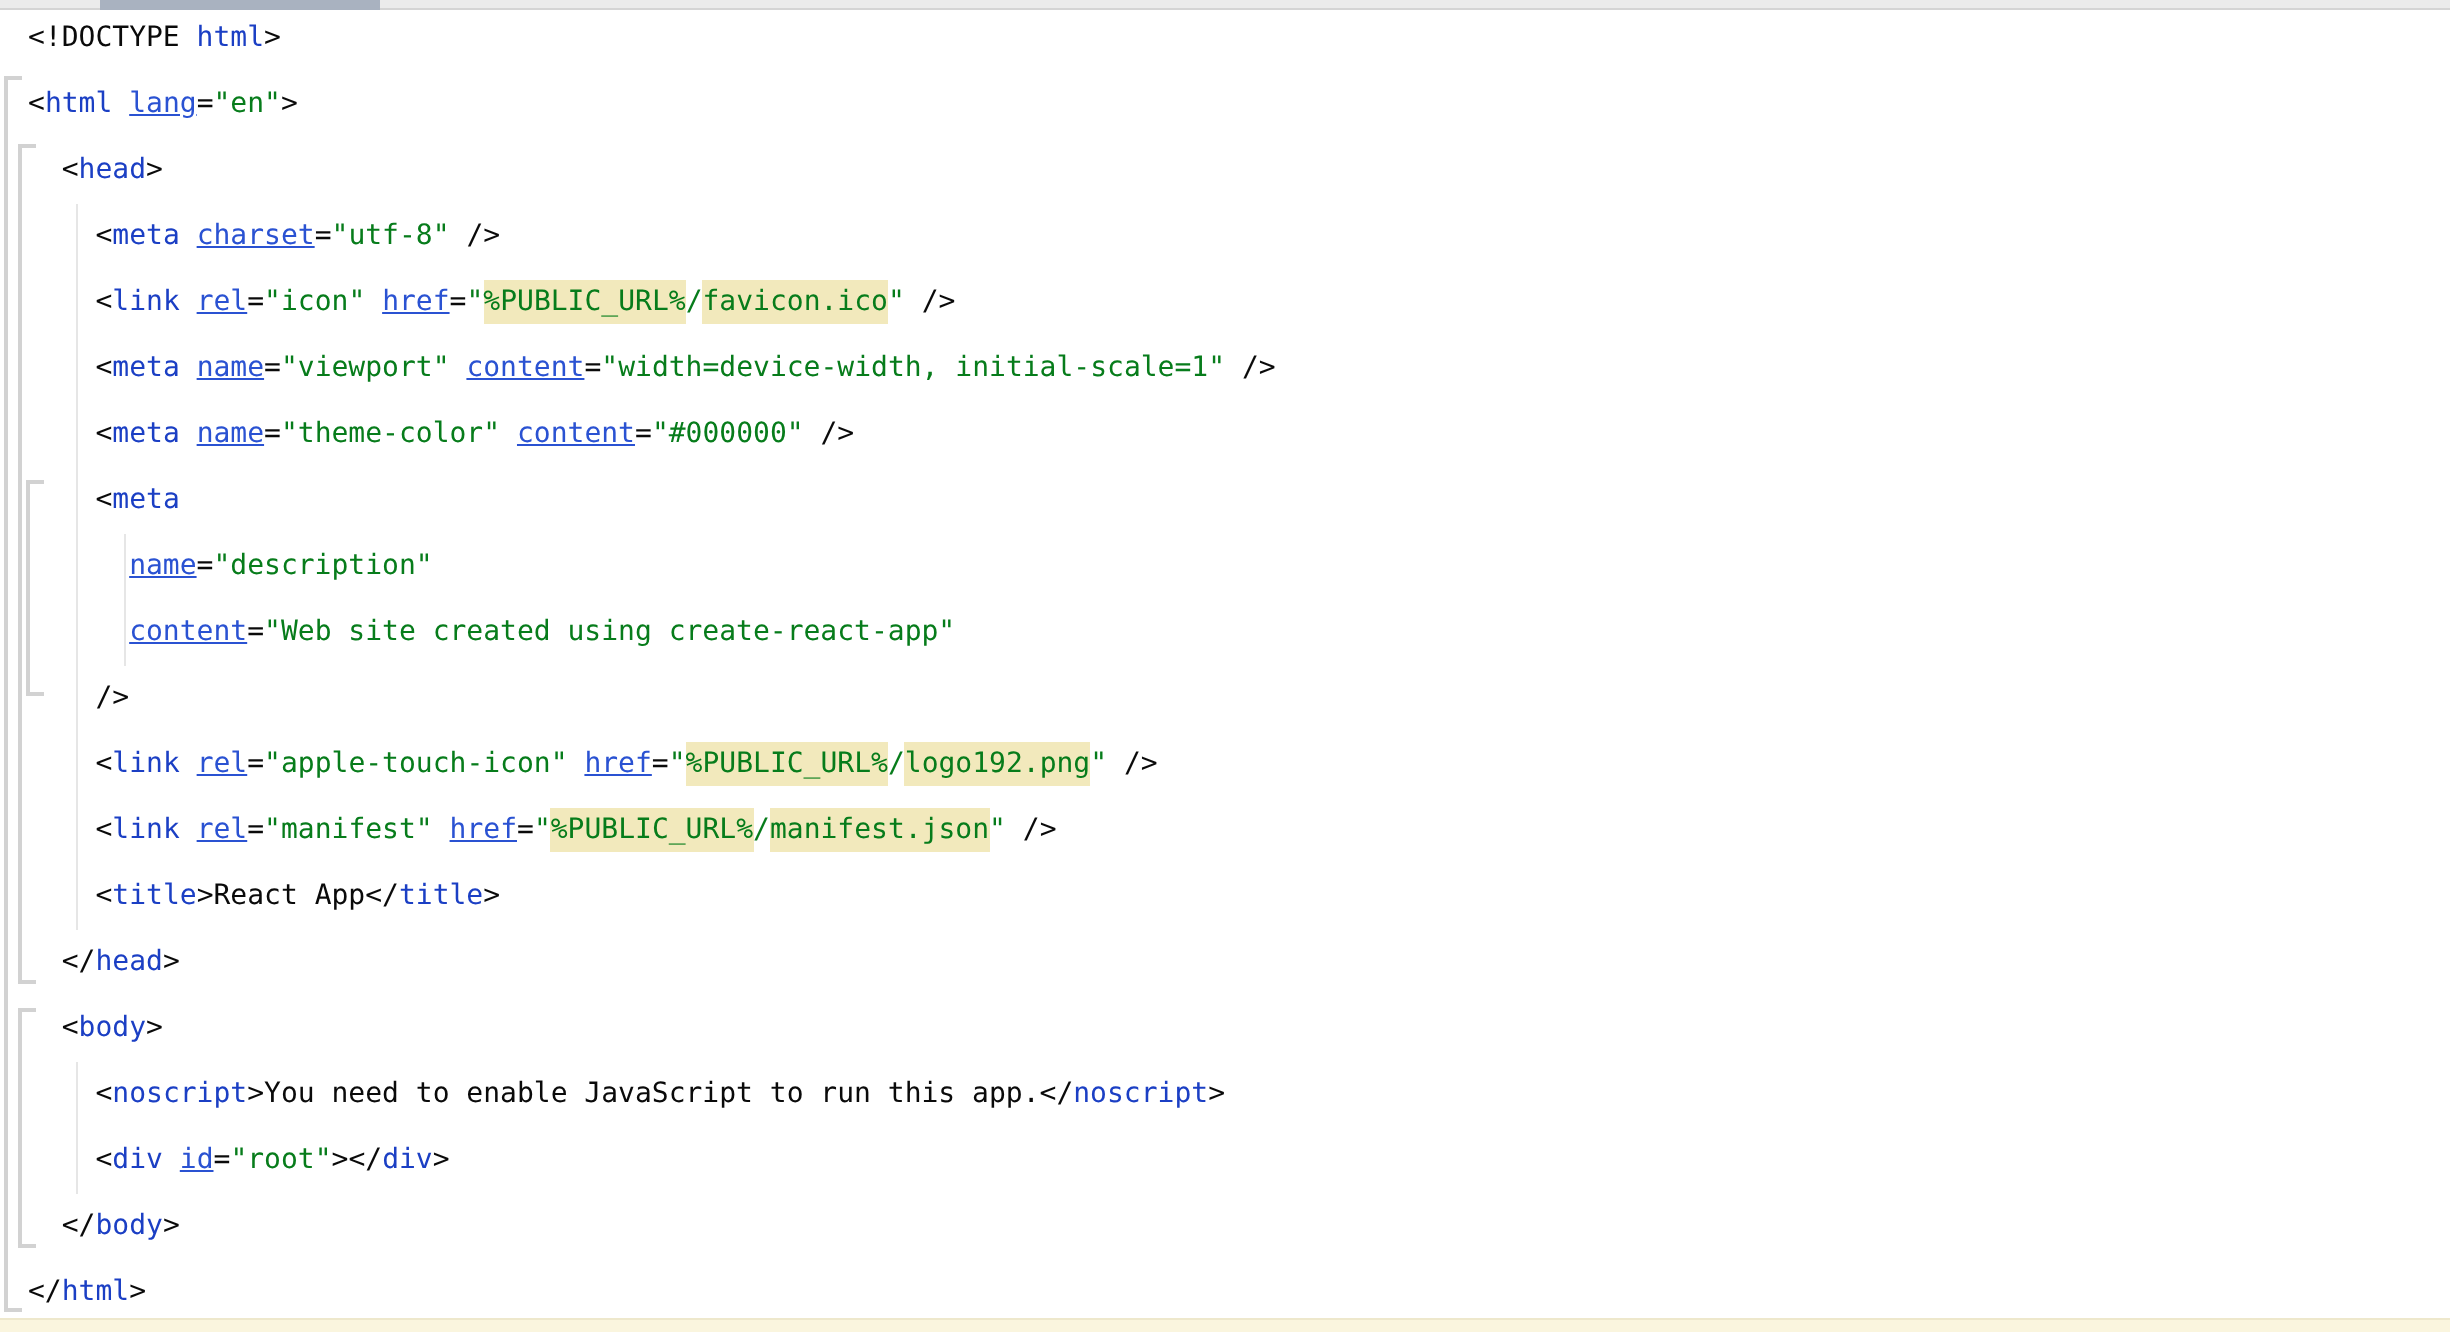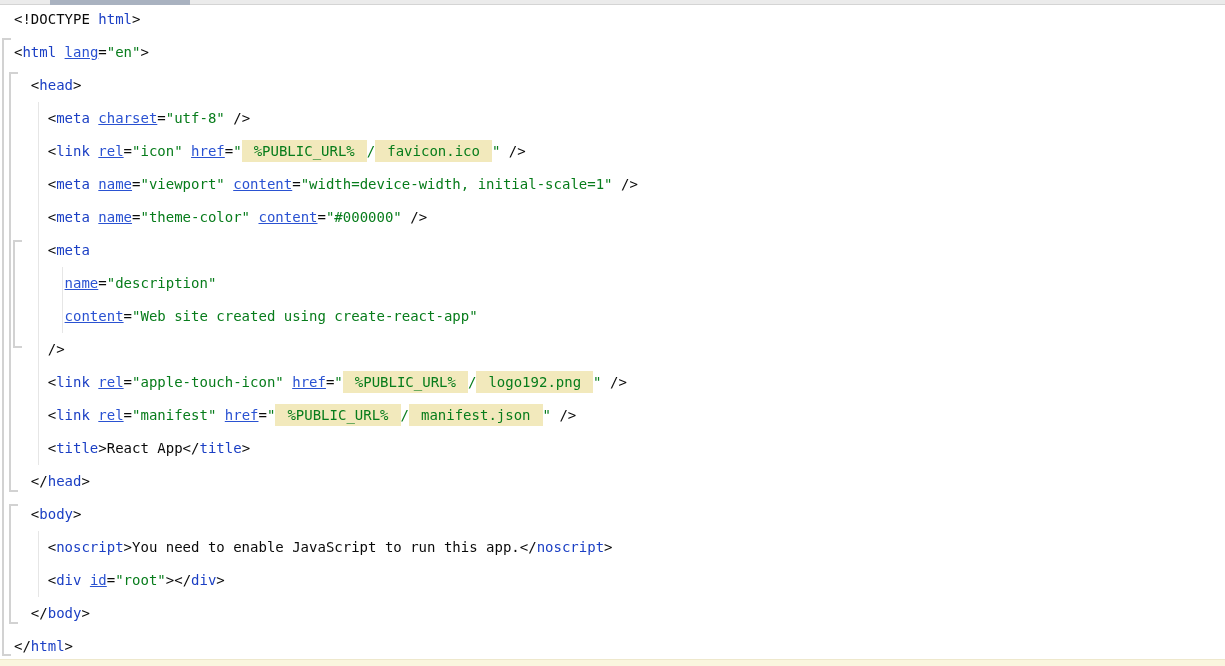--- a/index.html
+++ b/index.html
@@ -29,21 +29,21 @@
     position:absolute;left:14px;top:3px;width:1200px;
     font-size:14px;line-height:33px;
     white-space:pre;
     color:var(--pl,#0a0a0a);
   }
   .line{height:33px;}
   .tok.pl{color:var(--pl,#0a0a0a);}
   .tok.tg{color:var(--tg,#1b3fc4);}
   .tok.at{color:var(--at,#2a52d2);text-decoration:underline;}
   .tok.st{color:var(--st,#077c1b);}
-  .tok.sh{color:var(--st,#077c1b);background:var(--hl,#f2e9bc);padding:3px 12px;}
+  .tok.sh{color:var(--st,#077c1b);background:var(--hl,#f2e9bc);padding:3px 0;}
   
   .fold{
     position:absolute;width:8px;
     border-left:2px solid var(--fold,#d2d2d2);
   }
   .fold .tick-top,.fold .tick-bottom{
     position:absolute;left:0;width:7px;height:2px;
     background:var(--fold,#d2d2d2);
   }
   .fold .tick-top{top:0;}

